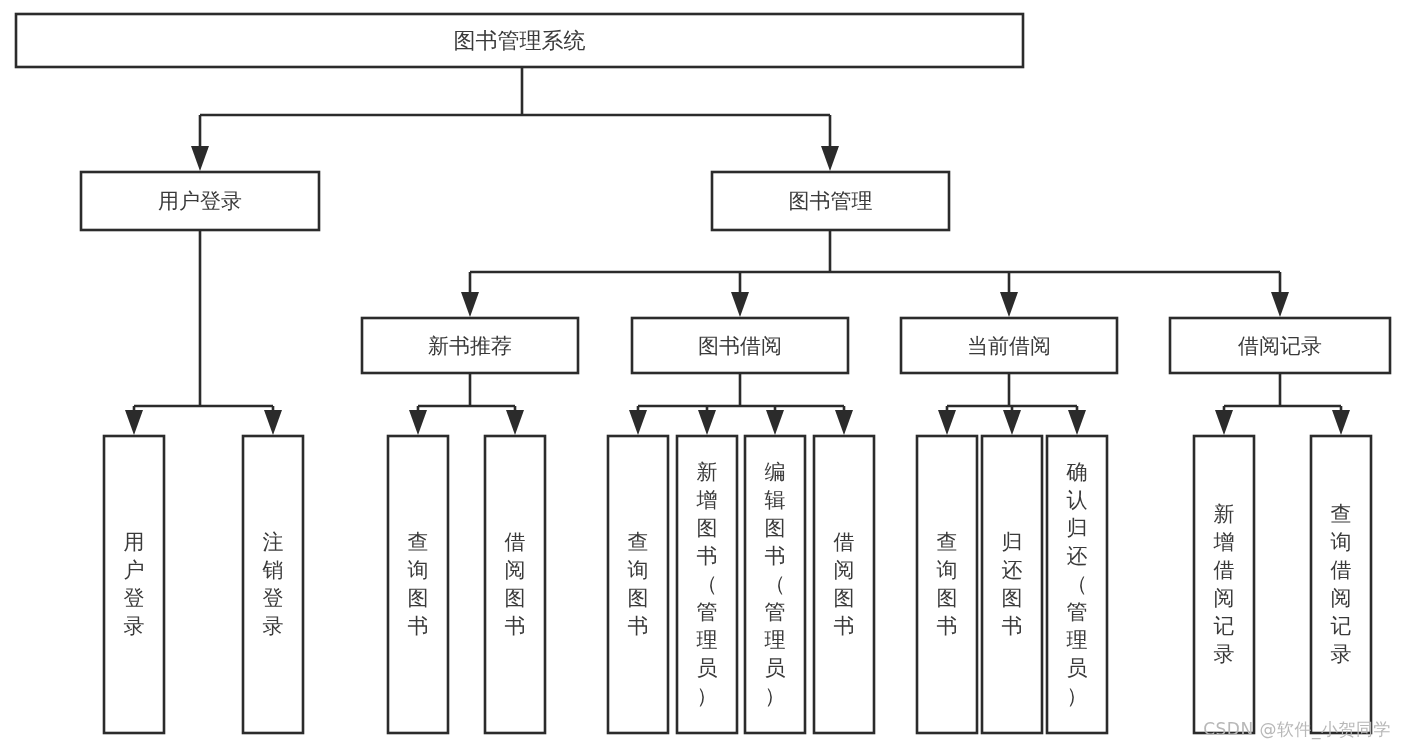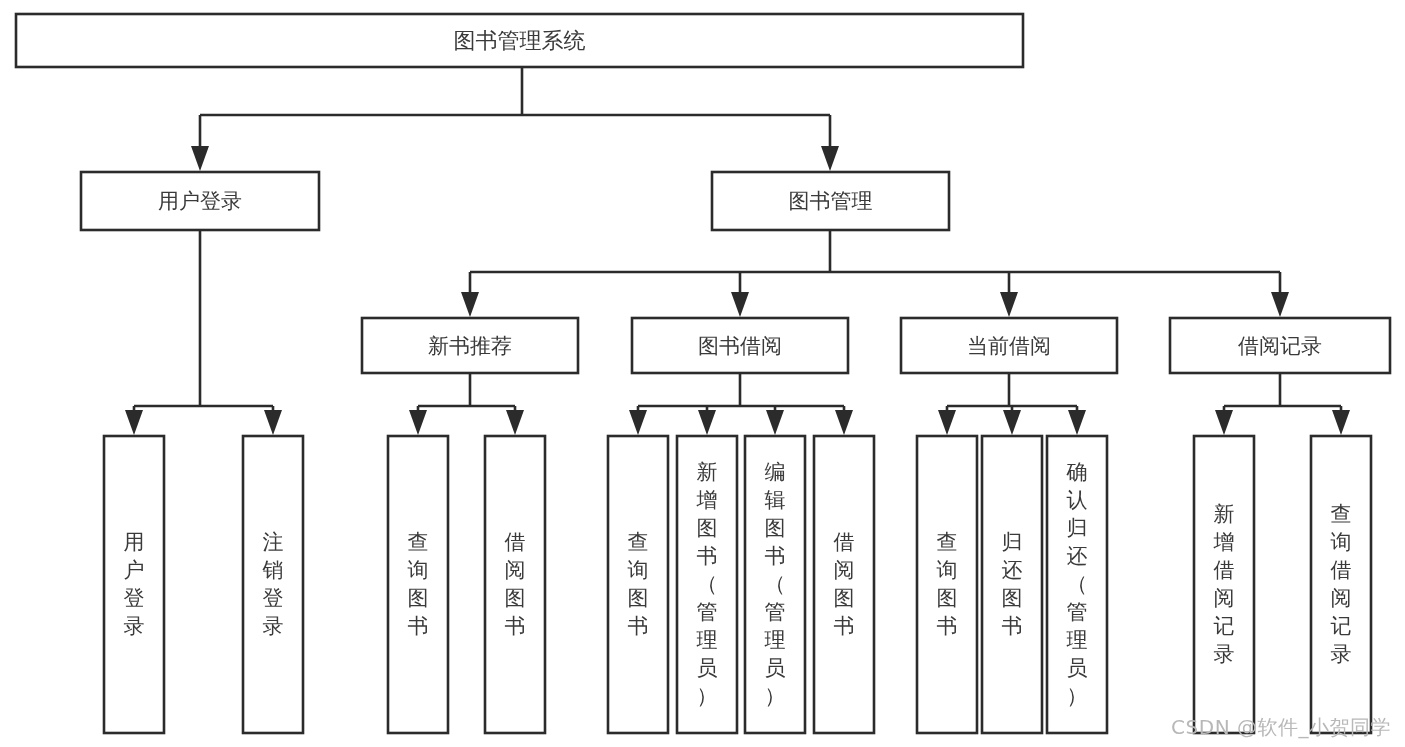--- a/index.html
+++ b/index.html
@@ -63,21 +63,21 @@
     font-size: 21px;
     fill: #3a3a3a;
     text-anchor: middle;
     dominant-baseline: middle;
   }
   .watermark-text {
     position: absolute;
     right: 14px;
     bottom: 6px;
     font-family: "DejaVu Sans", "Liberation Sans", sans-serif;
-    font-size: 20px;
+    font-size: 17px;
     color: #b8b8b8;
     letter-spacing: 0.5px;
     white-space: nowrap;
     user-select: none;
   }
 </style>
 </head>
 <body>
 
 <div id="diagram-root">

